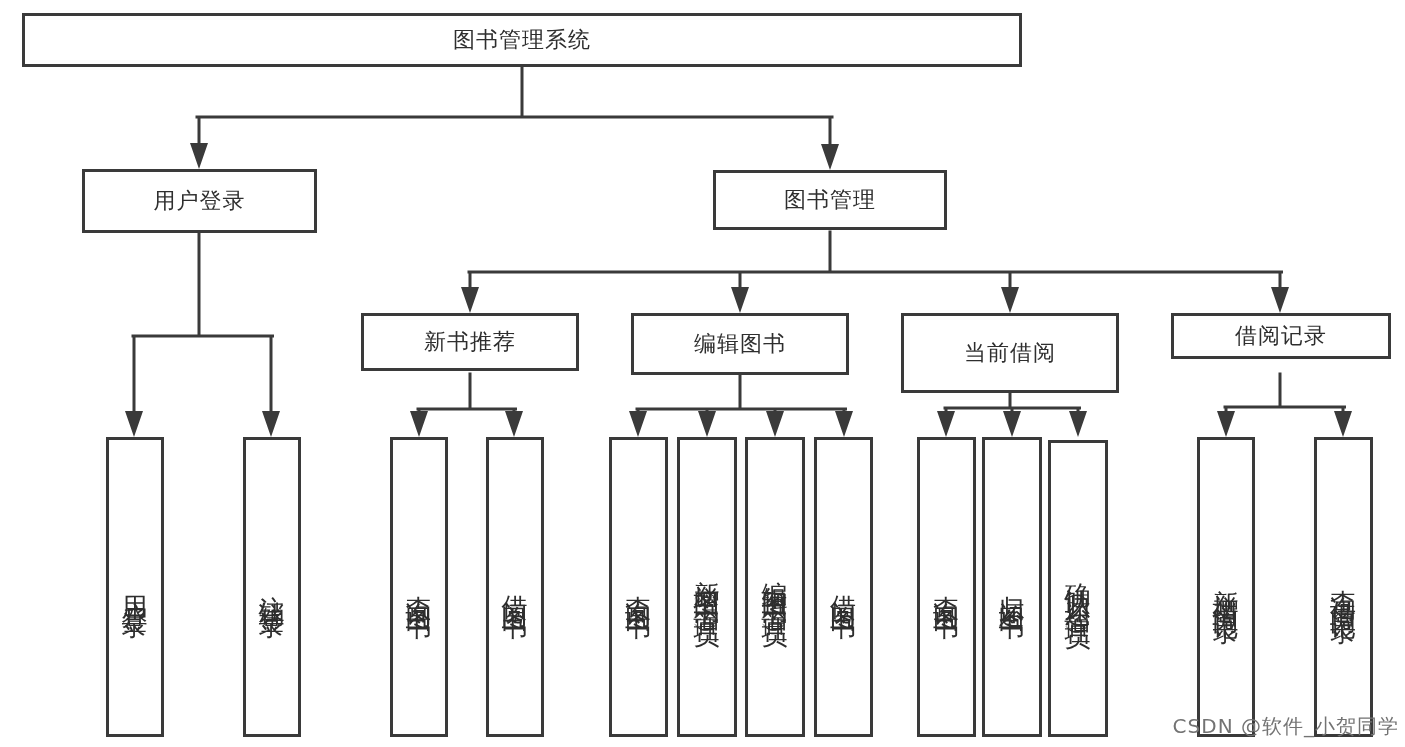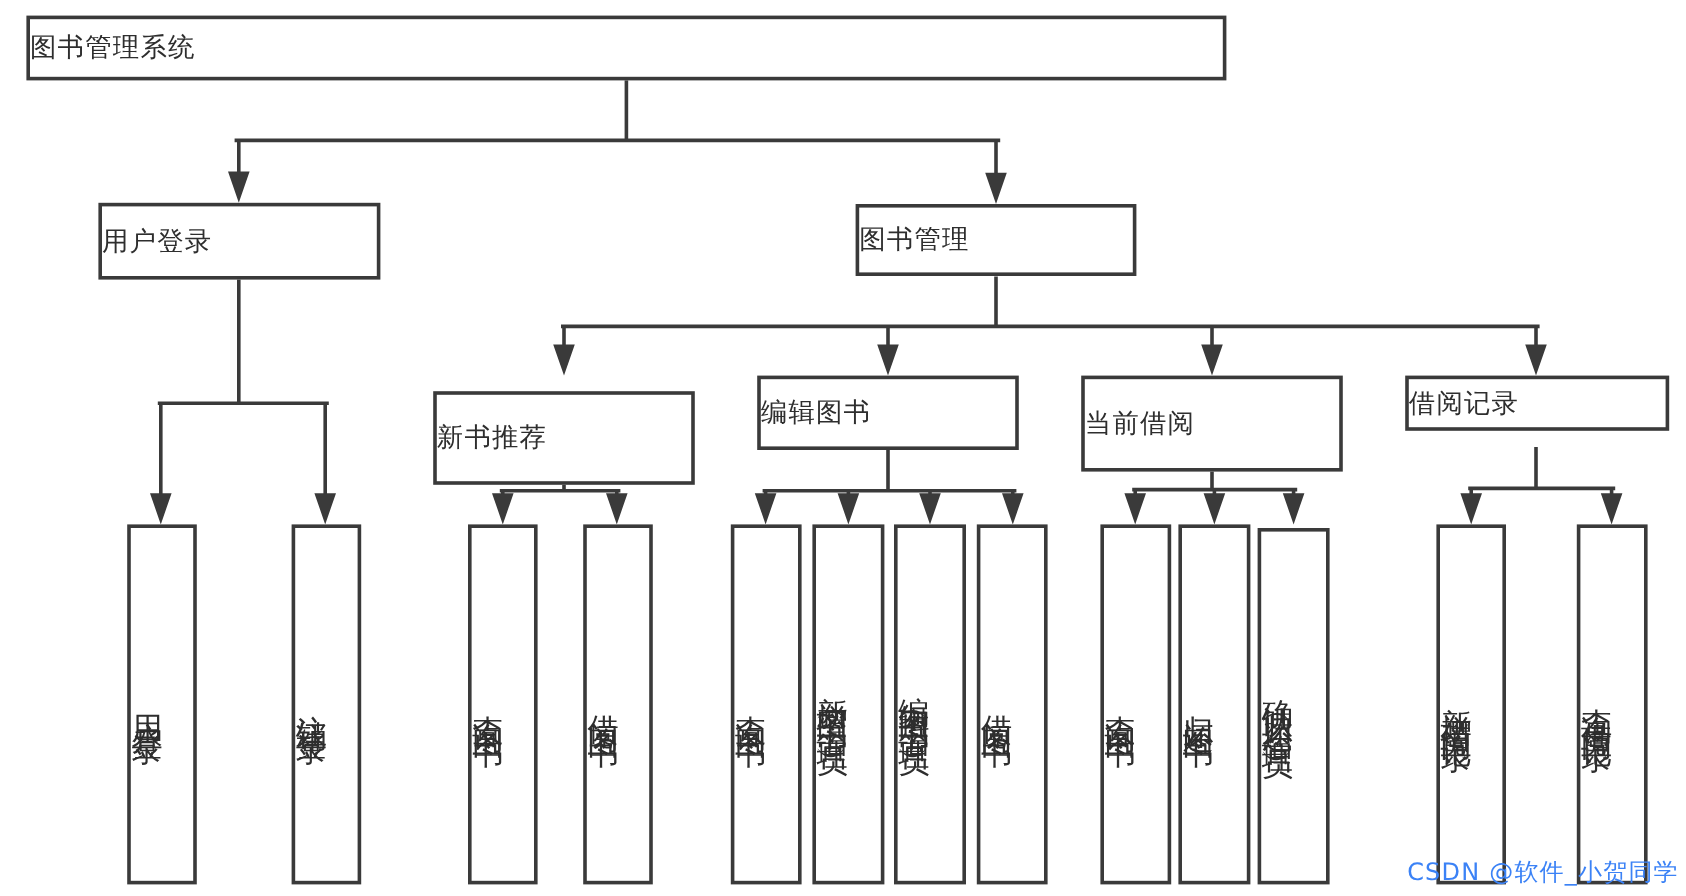--- a/index.html
+++ b/index.html
@@ -3,29 +3,29 @@
 <meta charset="utf-8">
 <style>
   html,body{margin:0;padding:0;background:#ffffff;}
   .canvas{
     position:relative;width:1405px;height:747px;background:#ffffff;
     font-family:"DejaVu Sans","Liberation Sans",sans-serif;overflow:hidden;
   }
   .connectors{position:absolute;left:0;top:0;width:1405px;height:747px;}
   .box{
     position:absolute;box-sizing:border-box;border:3px solid #3a3a3a;background:#ffffff;
-    display:flex;align-items:center;justify-content:flex-start;color:#2e2e2e;z-index:2;
+    display:flex;align-items:center;justify-content:center;color:#2e2e2e;z-index:2;
   }
   .hbox{font-size:22px;letter-spacing:1px;font-weight:400;}
   .leaf .vtext{
     writing-mode:vertical-lr;text-orientation:mixed;
     font-size:26px;line-height:1;letter-spacing:6px;white-space:nowrap;
   }
   .watermark{
-    position:absolute;right:6px;bottom:7px;font-size:20px;color:#3b82f6;
+    position:absolute;right:6px;bottom:7px;font-size:20px;color:#737373;
     z-index:6;letter-spacing:1px;
   }
 </style>
 </head>
 <body>
 
 <div class="canvas">
 
   <svg class="connectors" width="1405" height="747" viewBox="0 0 1405 747" xmlns="http://www.w3.org/2000/svg">
     <path d="M522 66 V117 M197 117 H832 M199 117 V147 M830 117 V148
@@ -48,21 +48,21 @@
     <span>图书管理系统</span>
   </div>
 
   <div class="box hbox" style="left:82px;top:169px;width:235px;height:64px">
     <span>用户登录</span>
   </div>
   <div class="box hbox" style="left:713px;top:170px;width:234px;height:60px">
     <span>图书管理</span>
   </div>
 
-  <div class="box hbox" style="left:361px;top:326px;width:218px;height:78px">
+  <div class="box hbox" style="left:361px;top:313px;width:218px;height:58px">
     <span>新书推荐</span>
   </div>
   <div class="box hbox" style="left:631px;top:313px;width:218px;height:62px">
     <span>编辑图书</span>
   </div>
   <div class="box hbox" style="left:901px;top:313px;width:218px;height:80px">
     <span>当前借阅</span>
   </div>
   <div class="box hbox" style="left:1171px;top:313px;width:220px;height:46px">
     <span>借阅记录</span>

